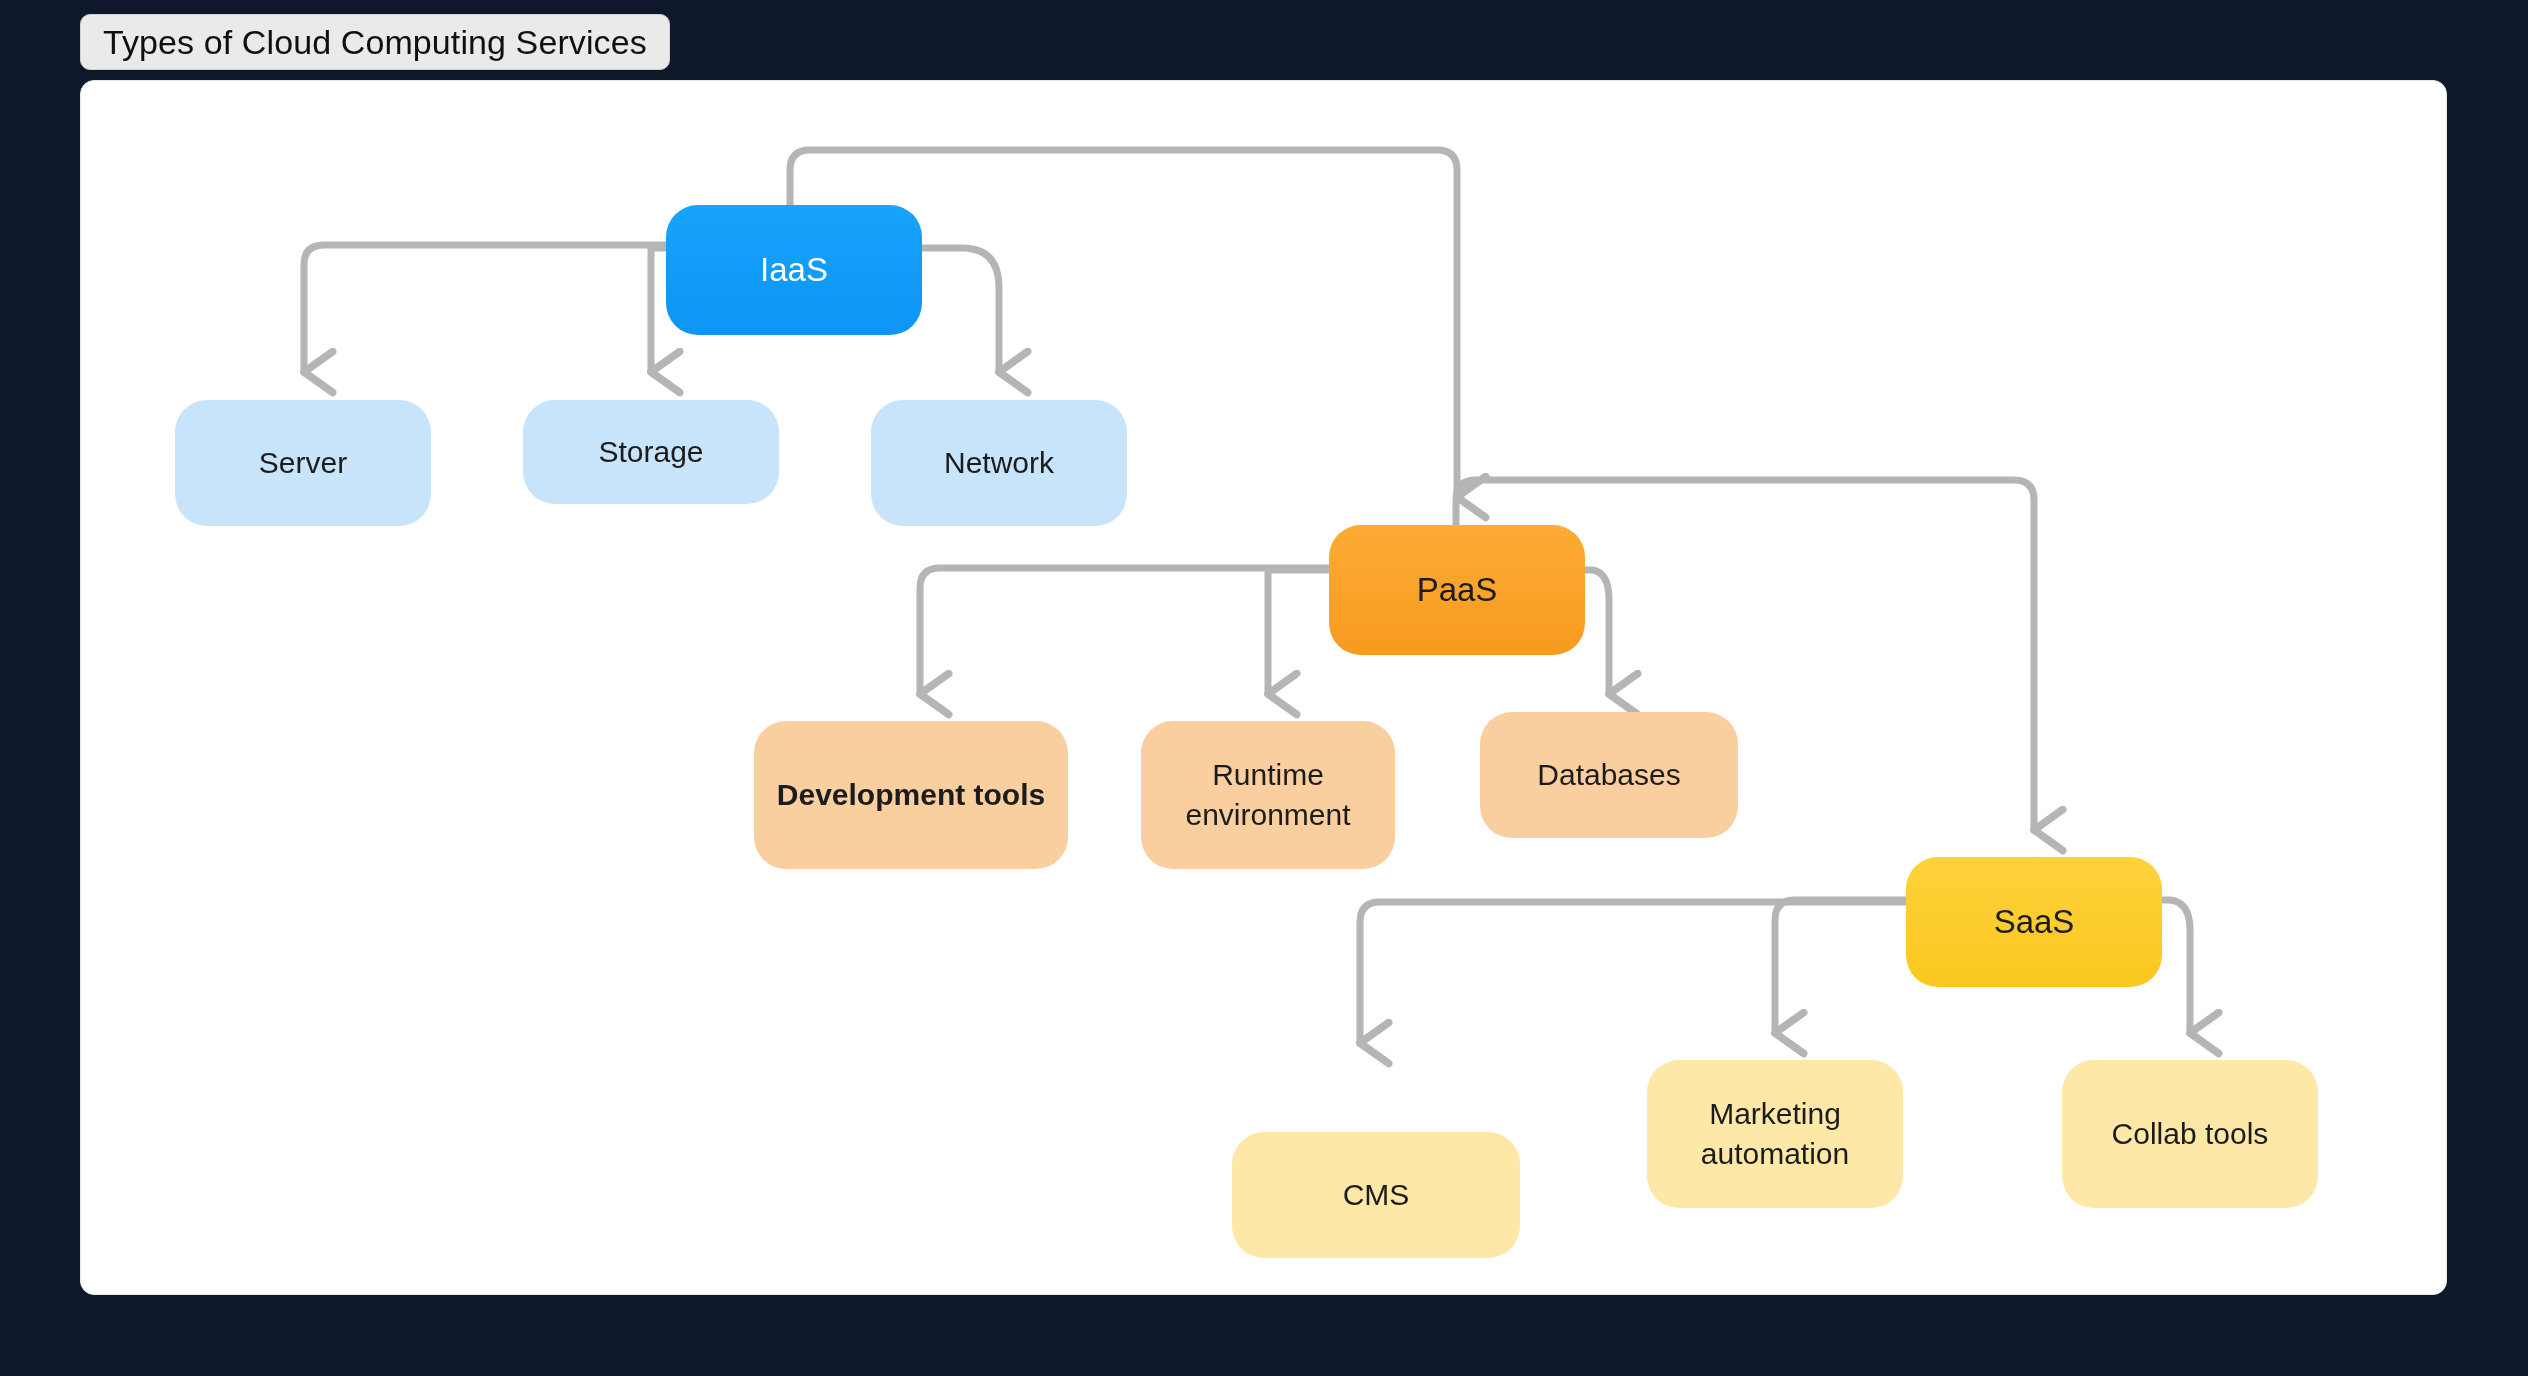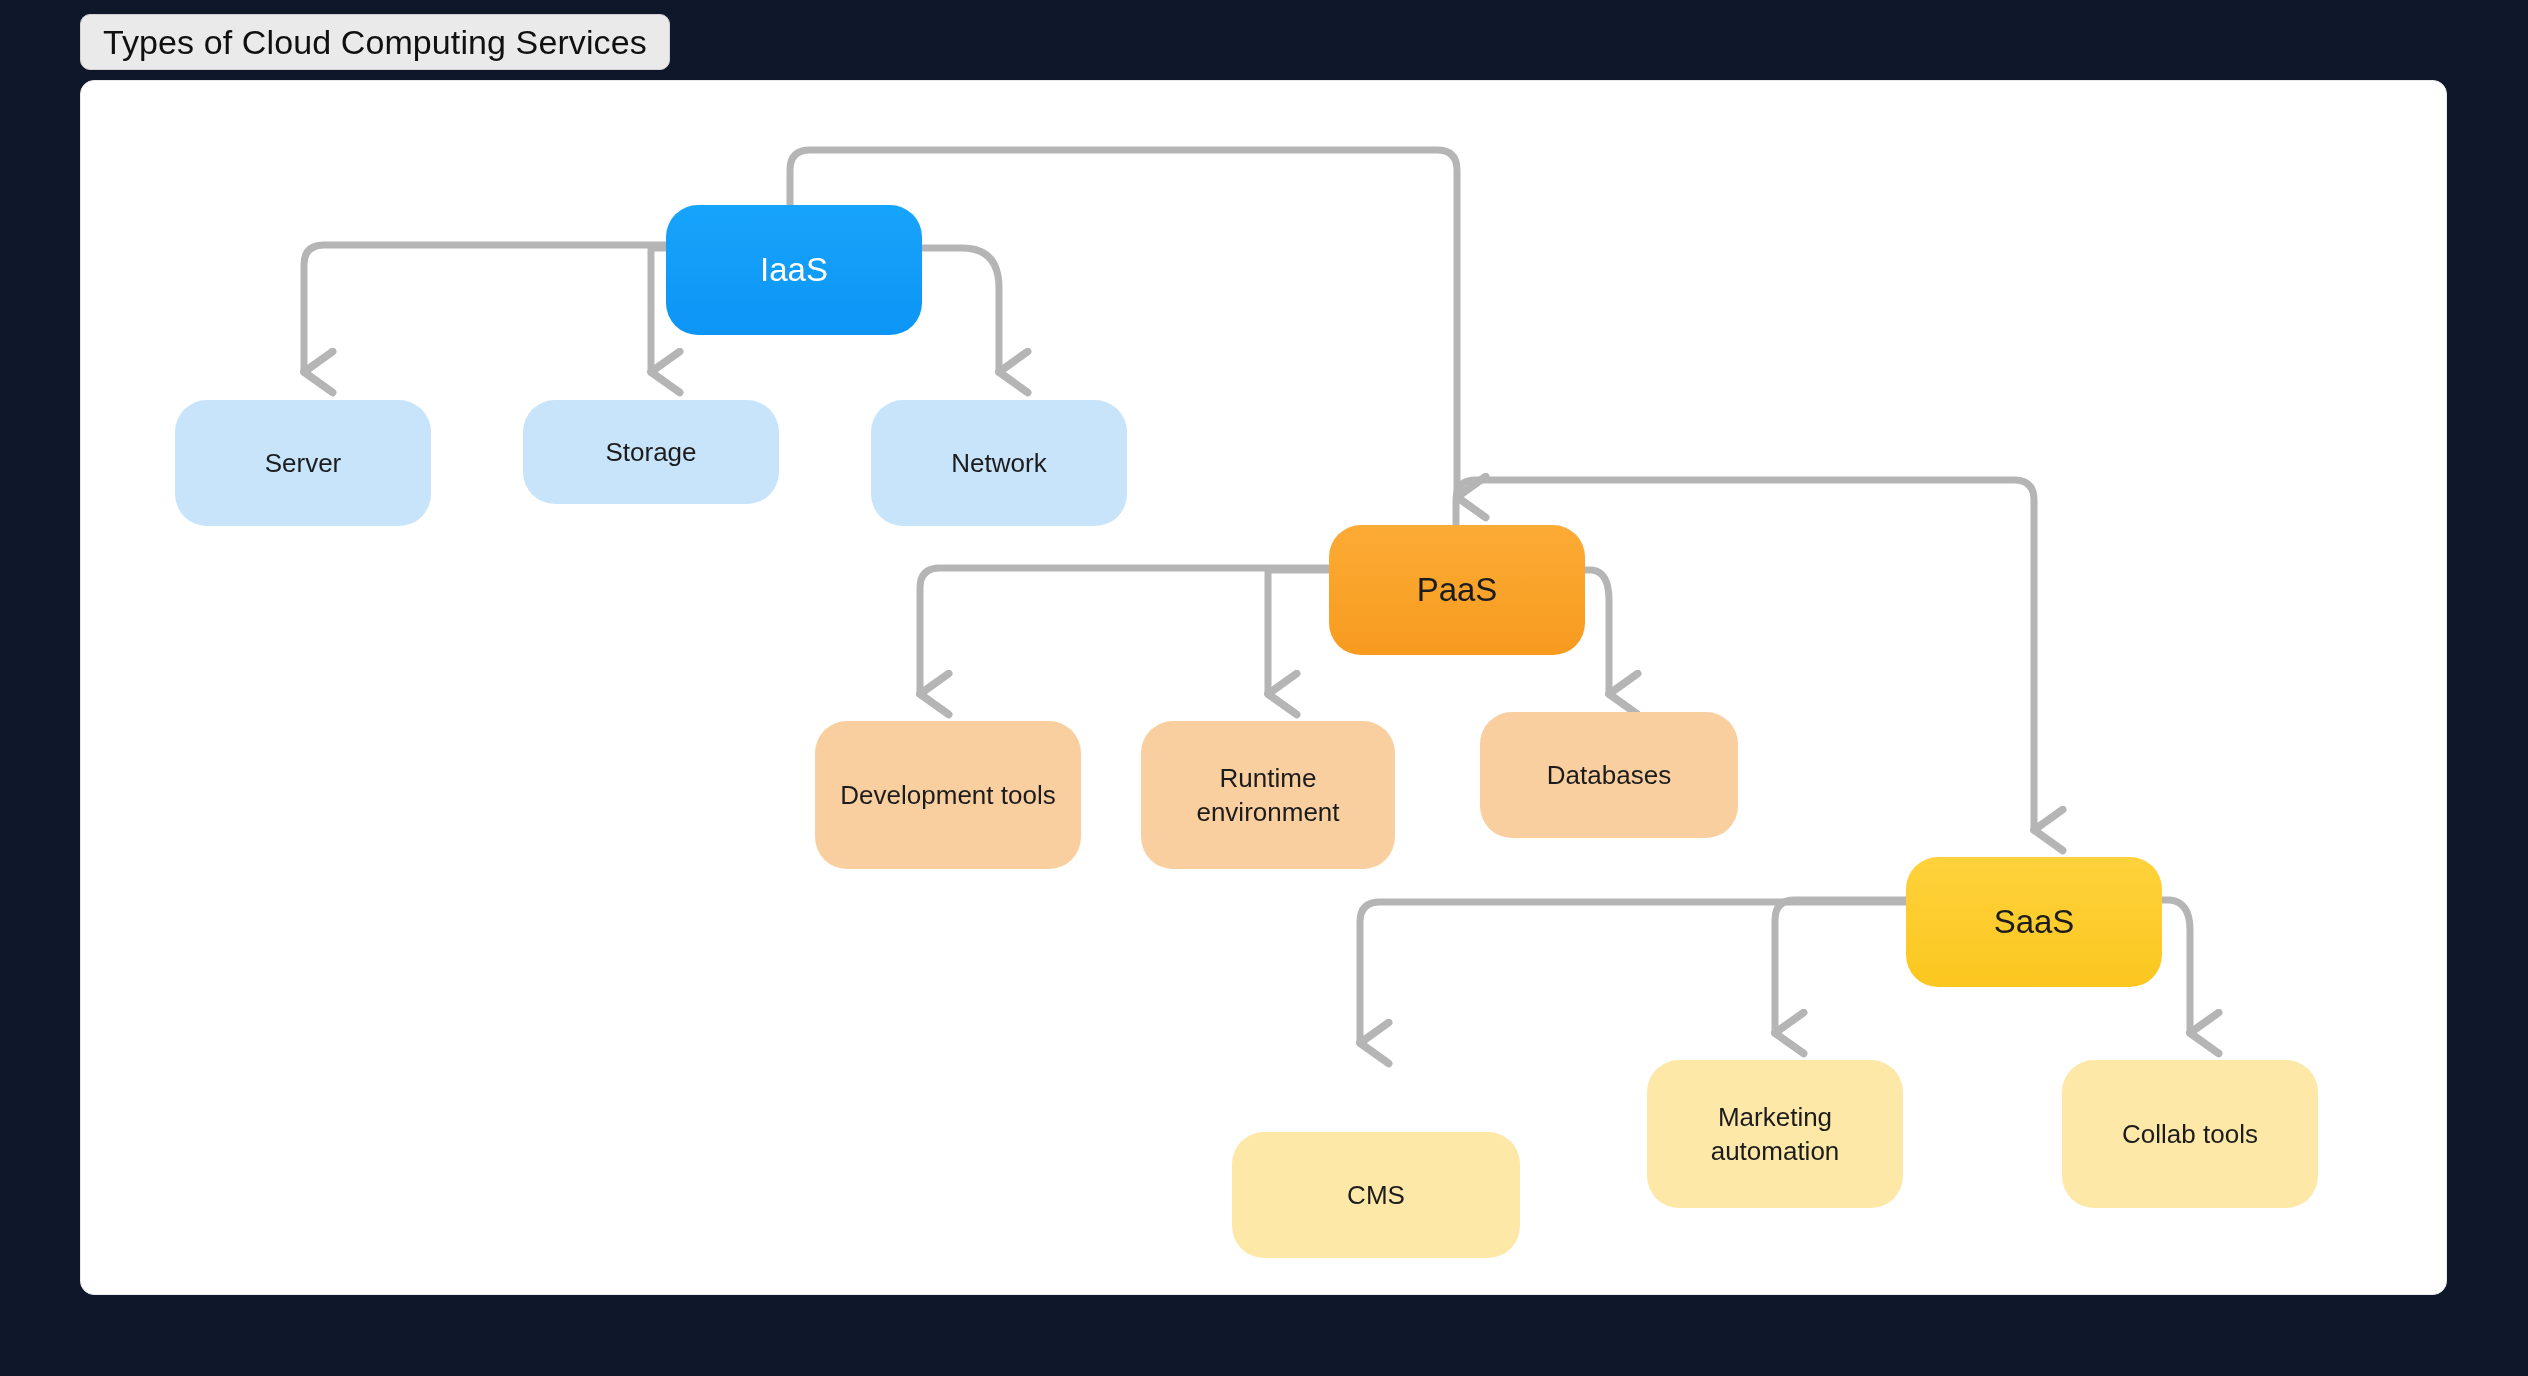--- a/index.html
+++ b/index.html
@@ -65,21 +65,21 @@
     display: flex;
     align-items: center;
     justify-content: center;
     text-align: center;
     border-radius: 32px;
     line-height: 1.32;
     padding: 4px 10px;
   }
   .node .lbl { display: block; width: 100%; }
   .lvl-root { font-size: 33px; }
-  .lvl-leaf { font-size: 26px; justify-content: center; }
+  .lvl-leaf { font-size: 30px; justify-content: center; }
   .n-iaas  { background: linear-gradient(180deg,#17a4fb 0%,#0c95f5 100%); color: #ffffff; }
   .n-paas  { background: linear-gradient(180deg,#fcab36 0%,#f79b1e 100%); color: #1c1c1c; }
   .n-saas  { background: linear-gradient(180deg,#ffd23c 0%,#fbc71f 100%); color: #1c1c1c; }
   .n-blue  { background: #c7e4fb; color: #1c1c1c; }
   .n-orng  { background: #f9cfa0; color: #1c1c1c; }
   .n-yell  { background: #fde8a8; color: #1c1c1c; }
 </style>
 </head>
 <body>
 
@@ -121,21 +121,21 @@
       </div>
       <div class="node lvl-leaf n-blue" style="left: 523px; top: 400px; width: 256px; height: 104px;">
         <span class="lbl">Storage</span>
       </div>
       <div class="node lvl-leaf n-blue" style="left: 871px; top: 400px; width: 256px; height: 126px;">
         <span class="lbl">Network</span>
       </div>
       <div class="node lvl-root n-paas" style="left: 1329px; top: 525px; width: 256px; height: 130px;">
         <span class="lbl">PaaS</span>
       </div>
-      <div class="node lvl-leaf n-orng" style="left: 815px; top: 721px; width: 266px; height: 148px;">
+      <div class="node lvl-leaf n-orng" style="left: 754px; top: 721px; width: 314px; height: 148px; font-weight: bold;">
         <span class="lbl">Development tools</span>
       </div>
       <div class="node lvl-leaf n-orng" style="left: 1141px; top: 721px; width: 254px; height: 148px;">
         <span class="lbl">Runtime environment</span>
       </div>
       <div class="node lvl-leaf n-orng" style="left: 1480px; top: 712px; width: 258px; height: 126px;">
         <span class="lbl">Databases</span>
       </div>
       <div class="node lvl-root n-saas" style="left: 1906px; top: 857px; width: 256px; height: 130px;">
         <span class="lbl">SaaS</span>

